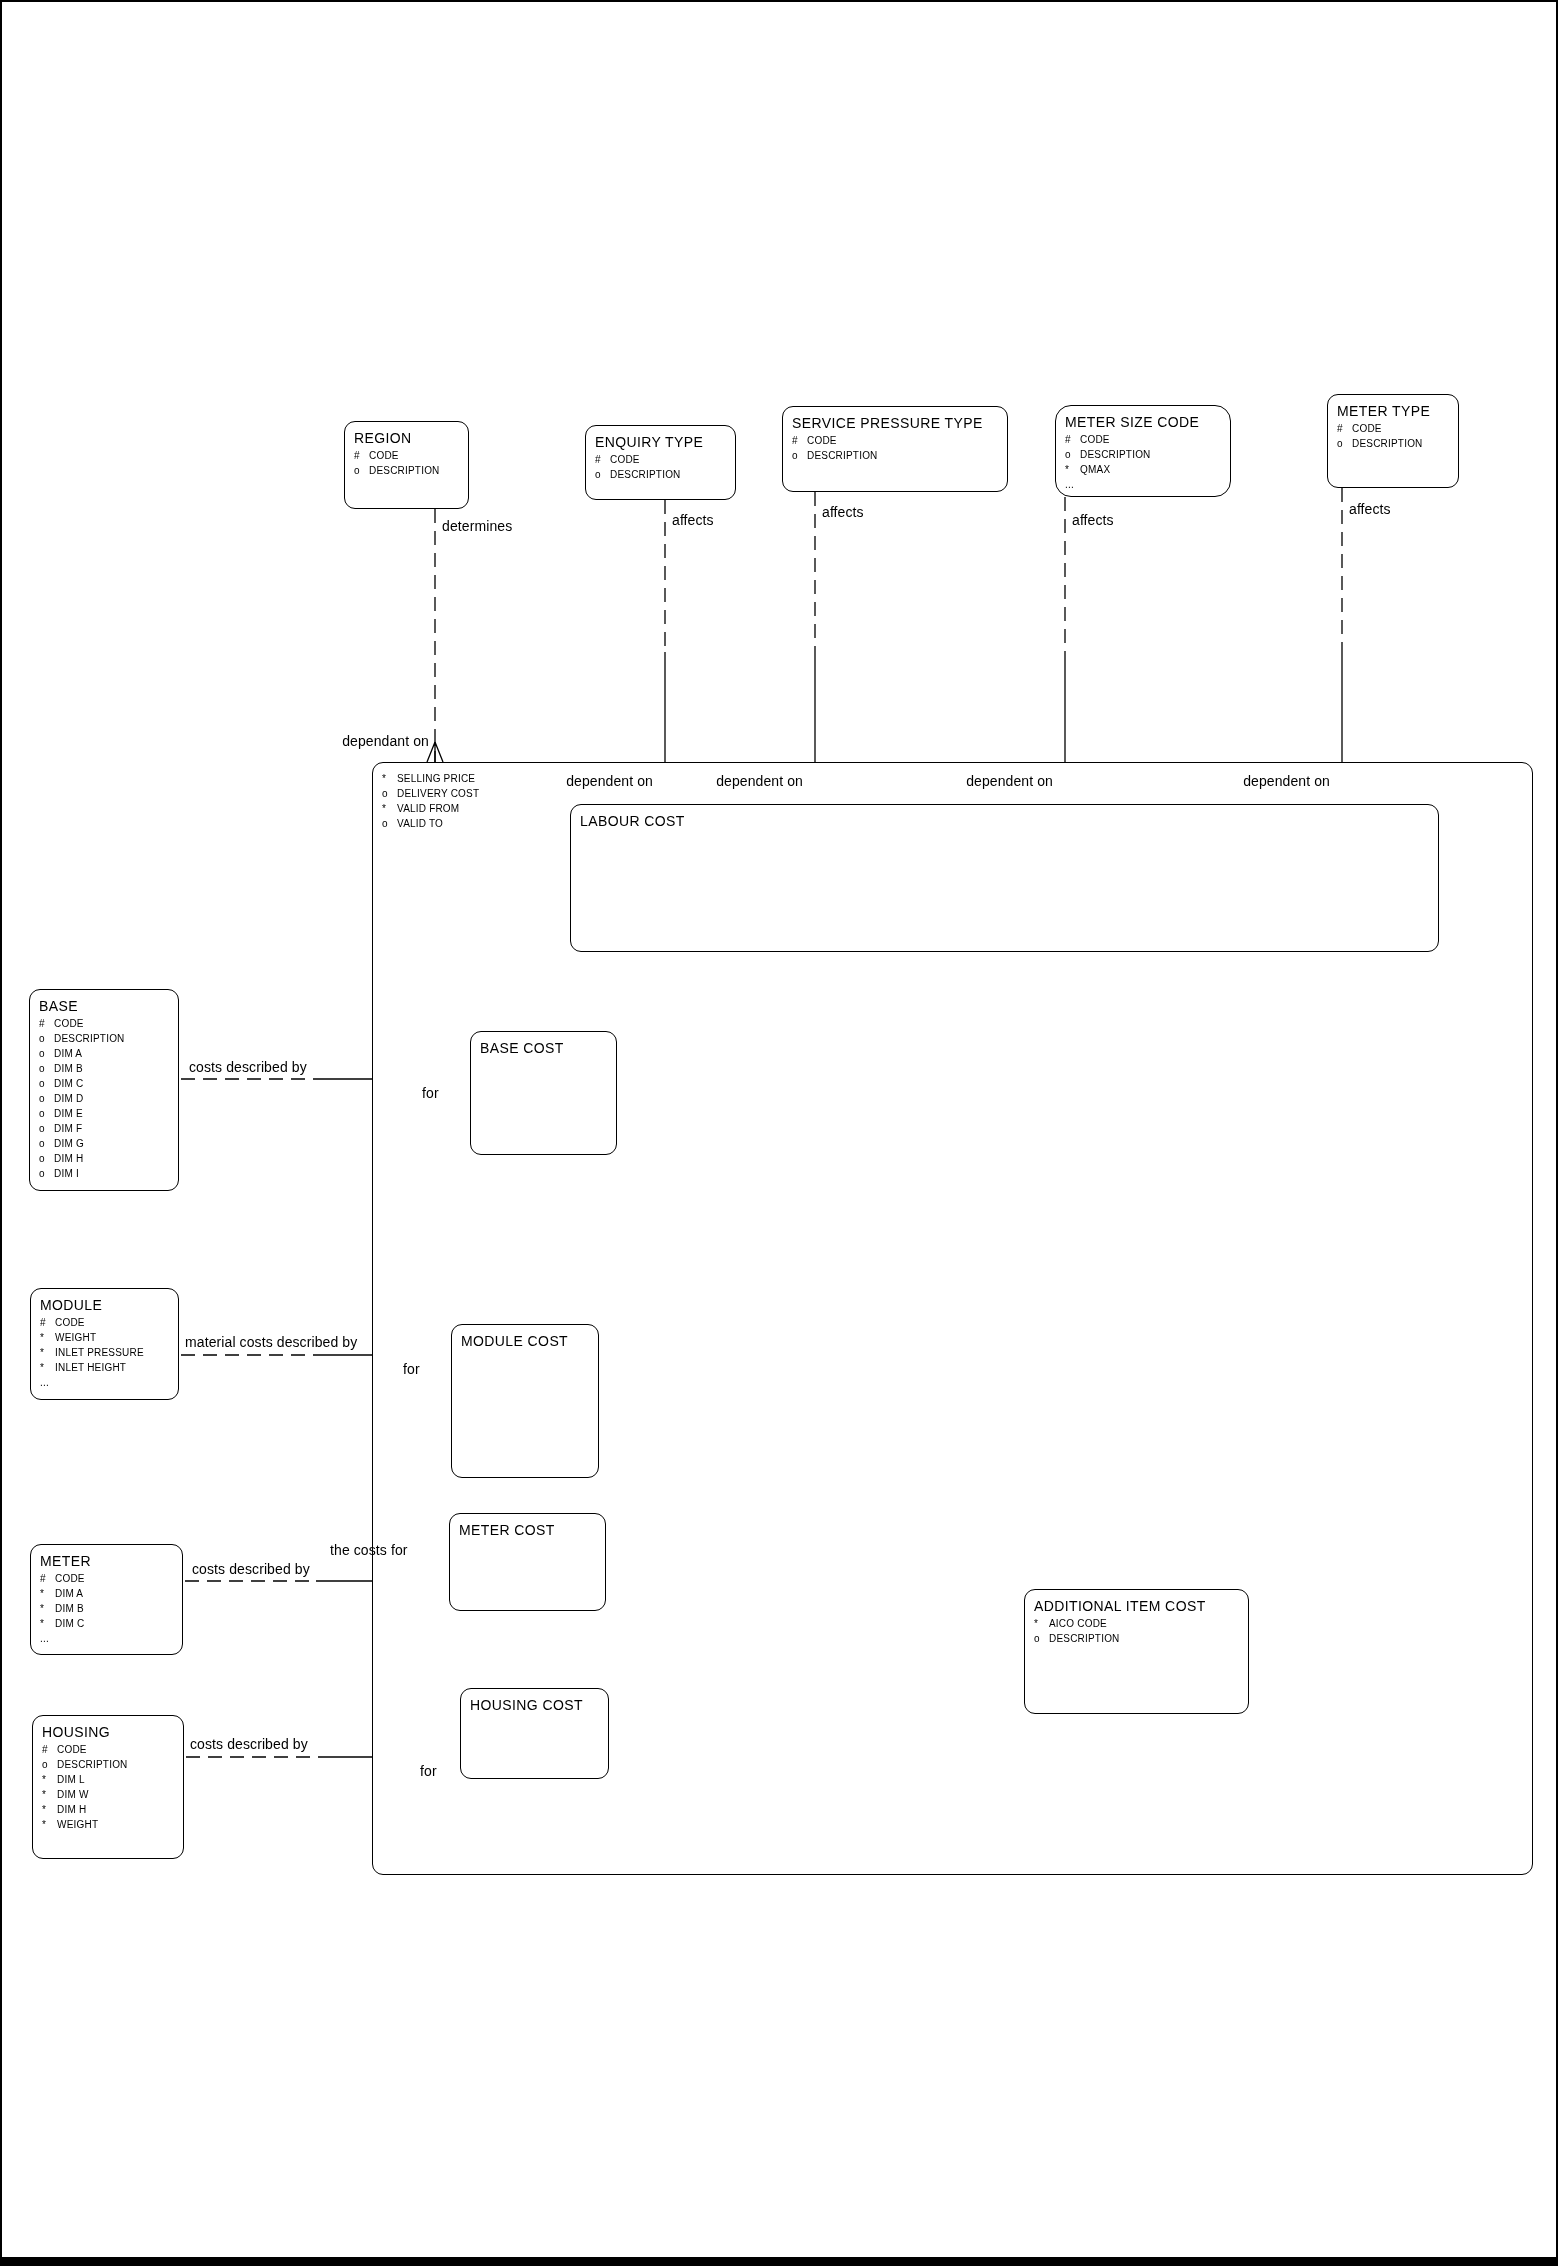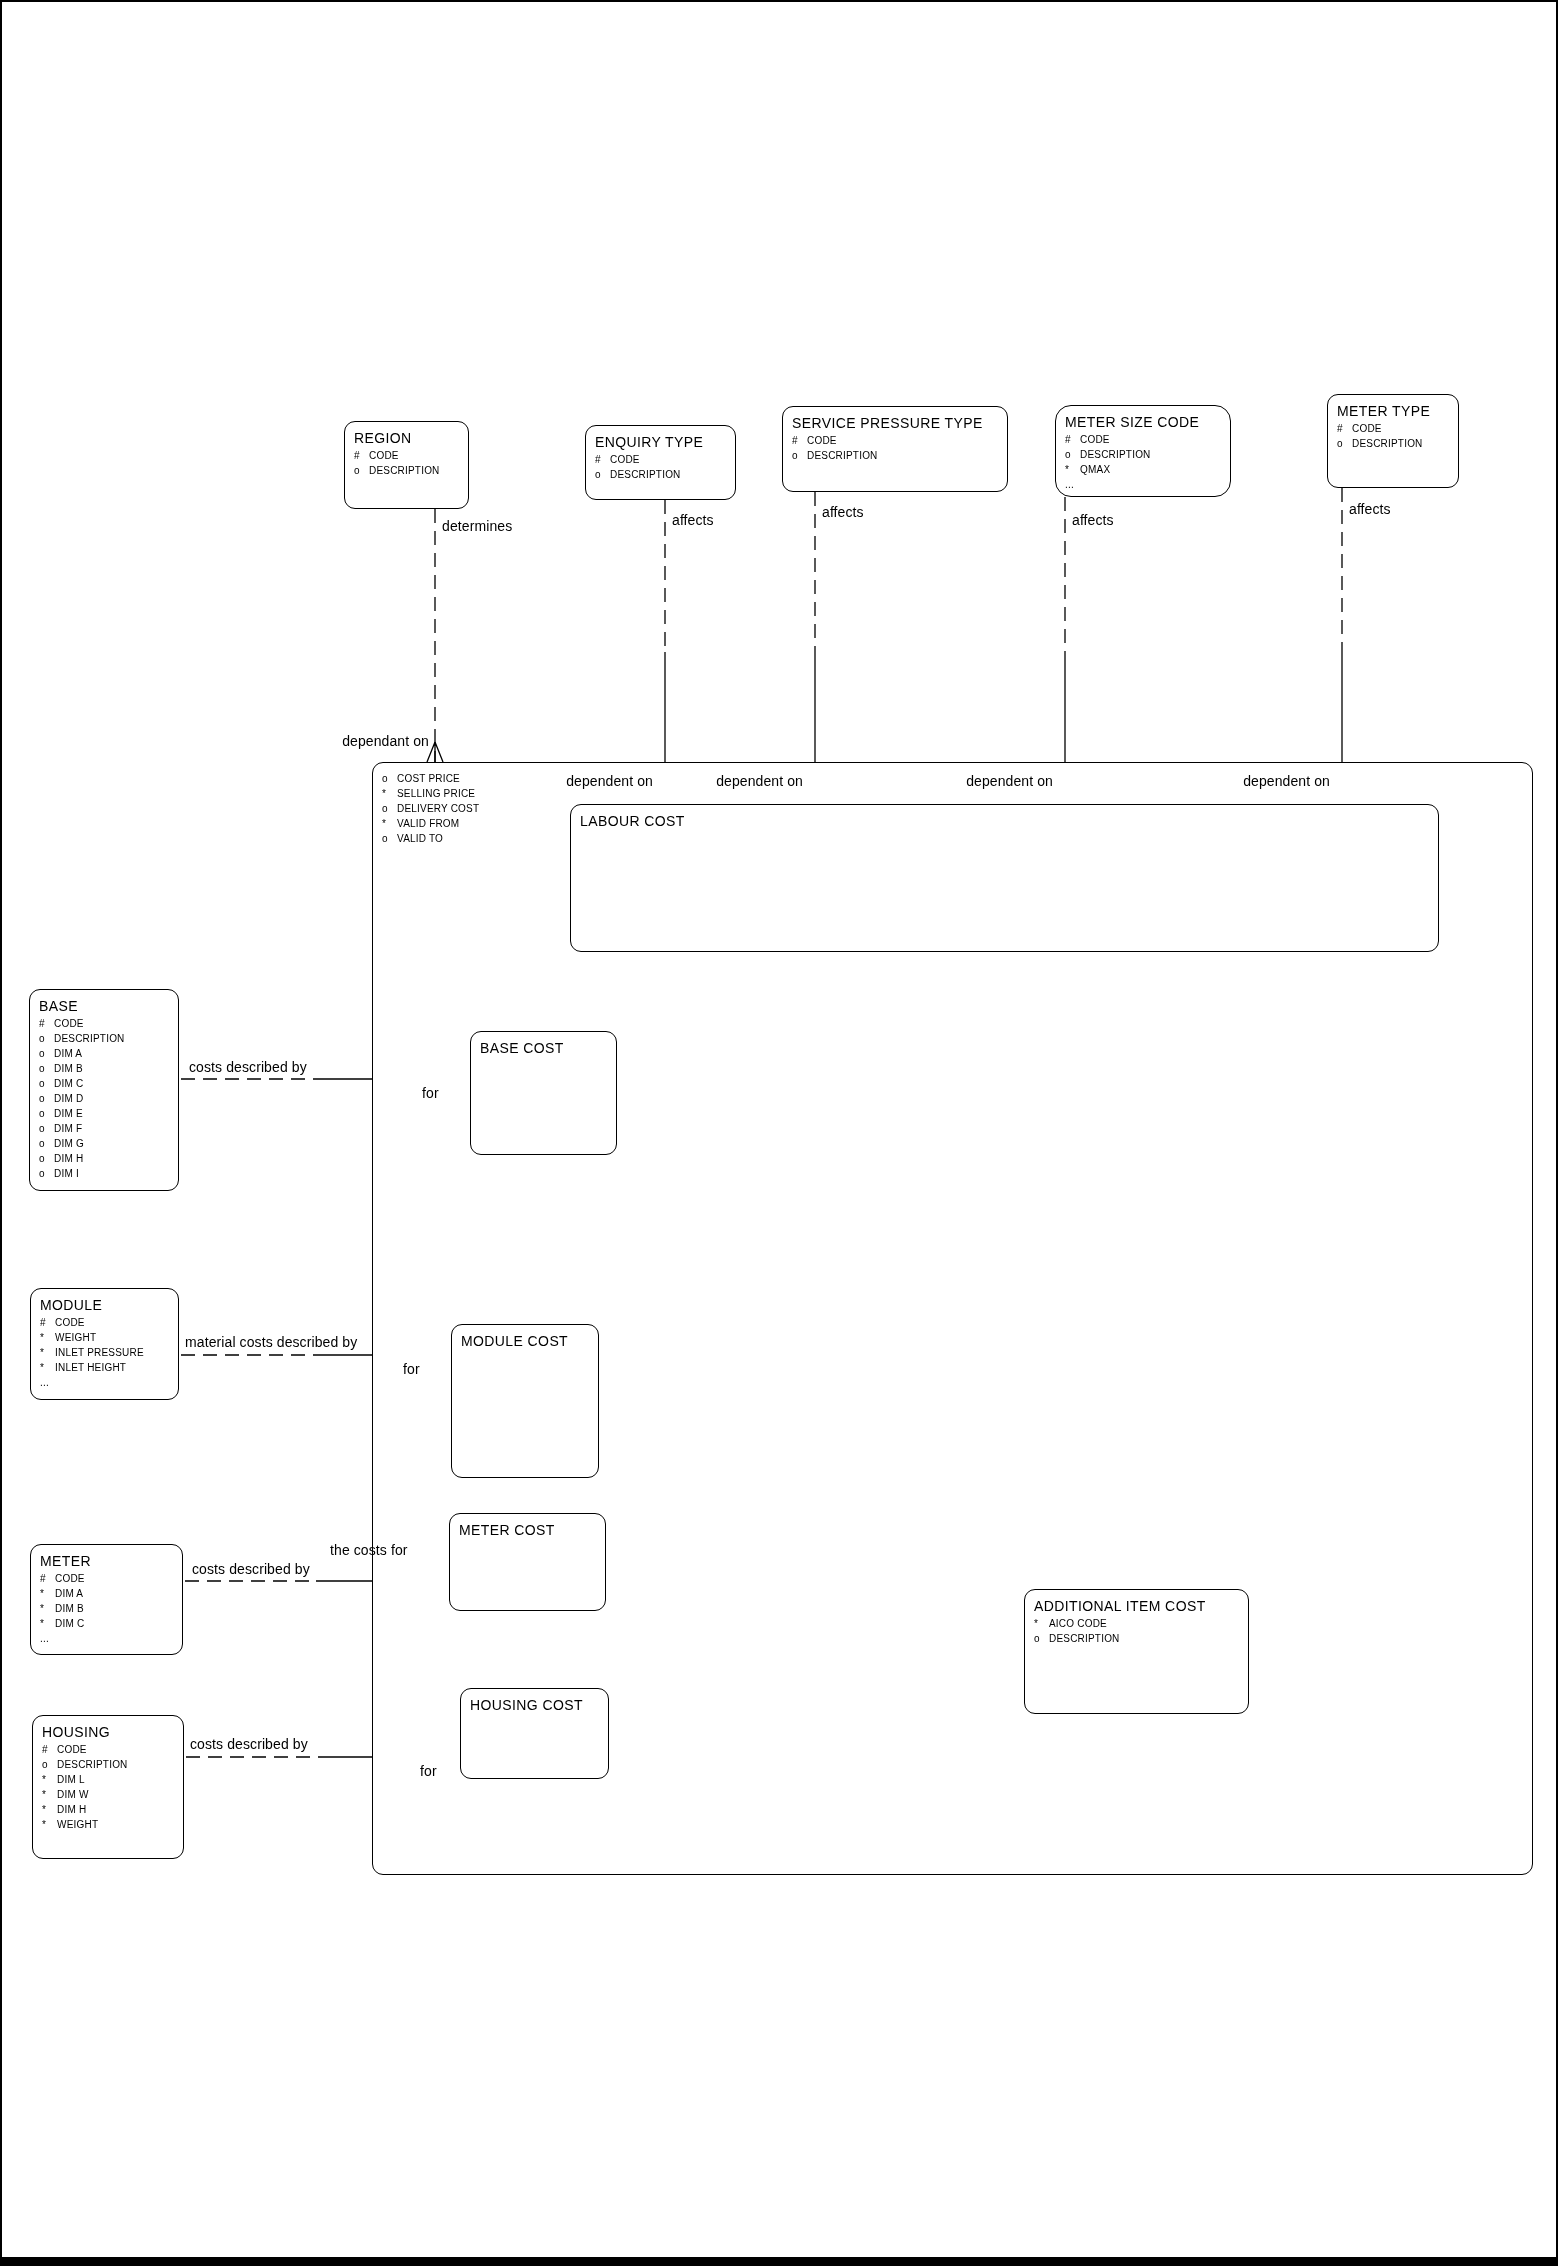--- a/index.html
+++ b/index.html
@@ -44,21 +44,20 @@
       <path d="M429 1353 L449 1345 M429 1353 L449 1353 M429 1353 L449 1361"></path>
       <path d="M183 1579 L314 1579" class="dashed"></path>
       <path d="M314 1579 L447 1579"></path>
       <path d="M427 1579 L447 1571 M427 1579 L447 1579 M427 1579 L447 1587"></path>
       <path d="M184 1755 L320 1755" class="dashed"></path>
       <path d="M320 1755 L458 1755"></path>
       <path d="M438 1755 L458 1747 M438 1755 L458 1755 M438 1755 L458 1763"></path>
     </svg>
   <div id="entity-layer">
       <div class="entity" style="left: 370px; top: 760px; width: 1161px; height: 1113px;">
-        <div class="attr-row"><span class="attr-prefix">o</span><span>COST PRICE</span></div>
         <div class="attr-row"><span class="attr-prefix">*</span><span>SELLING PRICE</span></div>
         <div class="attr-row"><span class="attr-prefix">o</span><span>DELIVERY COST</span></div>
         <div class="attr-row"><span class="attr-prefix">*</span><span>VALID FROM</span></div>
         <div class="attr-row"><span class="attr-prefix">o</span><span>VALID TO</span></div>
       </div>
       <div class="entity" style="left: 568px; top: 802px; width: 869px; height: 148px;">
         <div class="entity-title">LABOUR COST</div>
       </div>
       <div class="entity" style="left: 342px; top: 419px; width: 125px; height: 88px;">
         <div class="entity-title">REGION</div>

